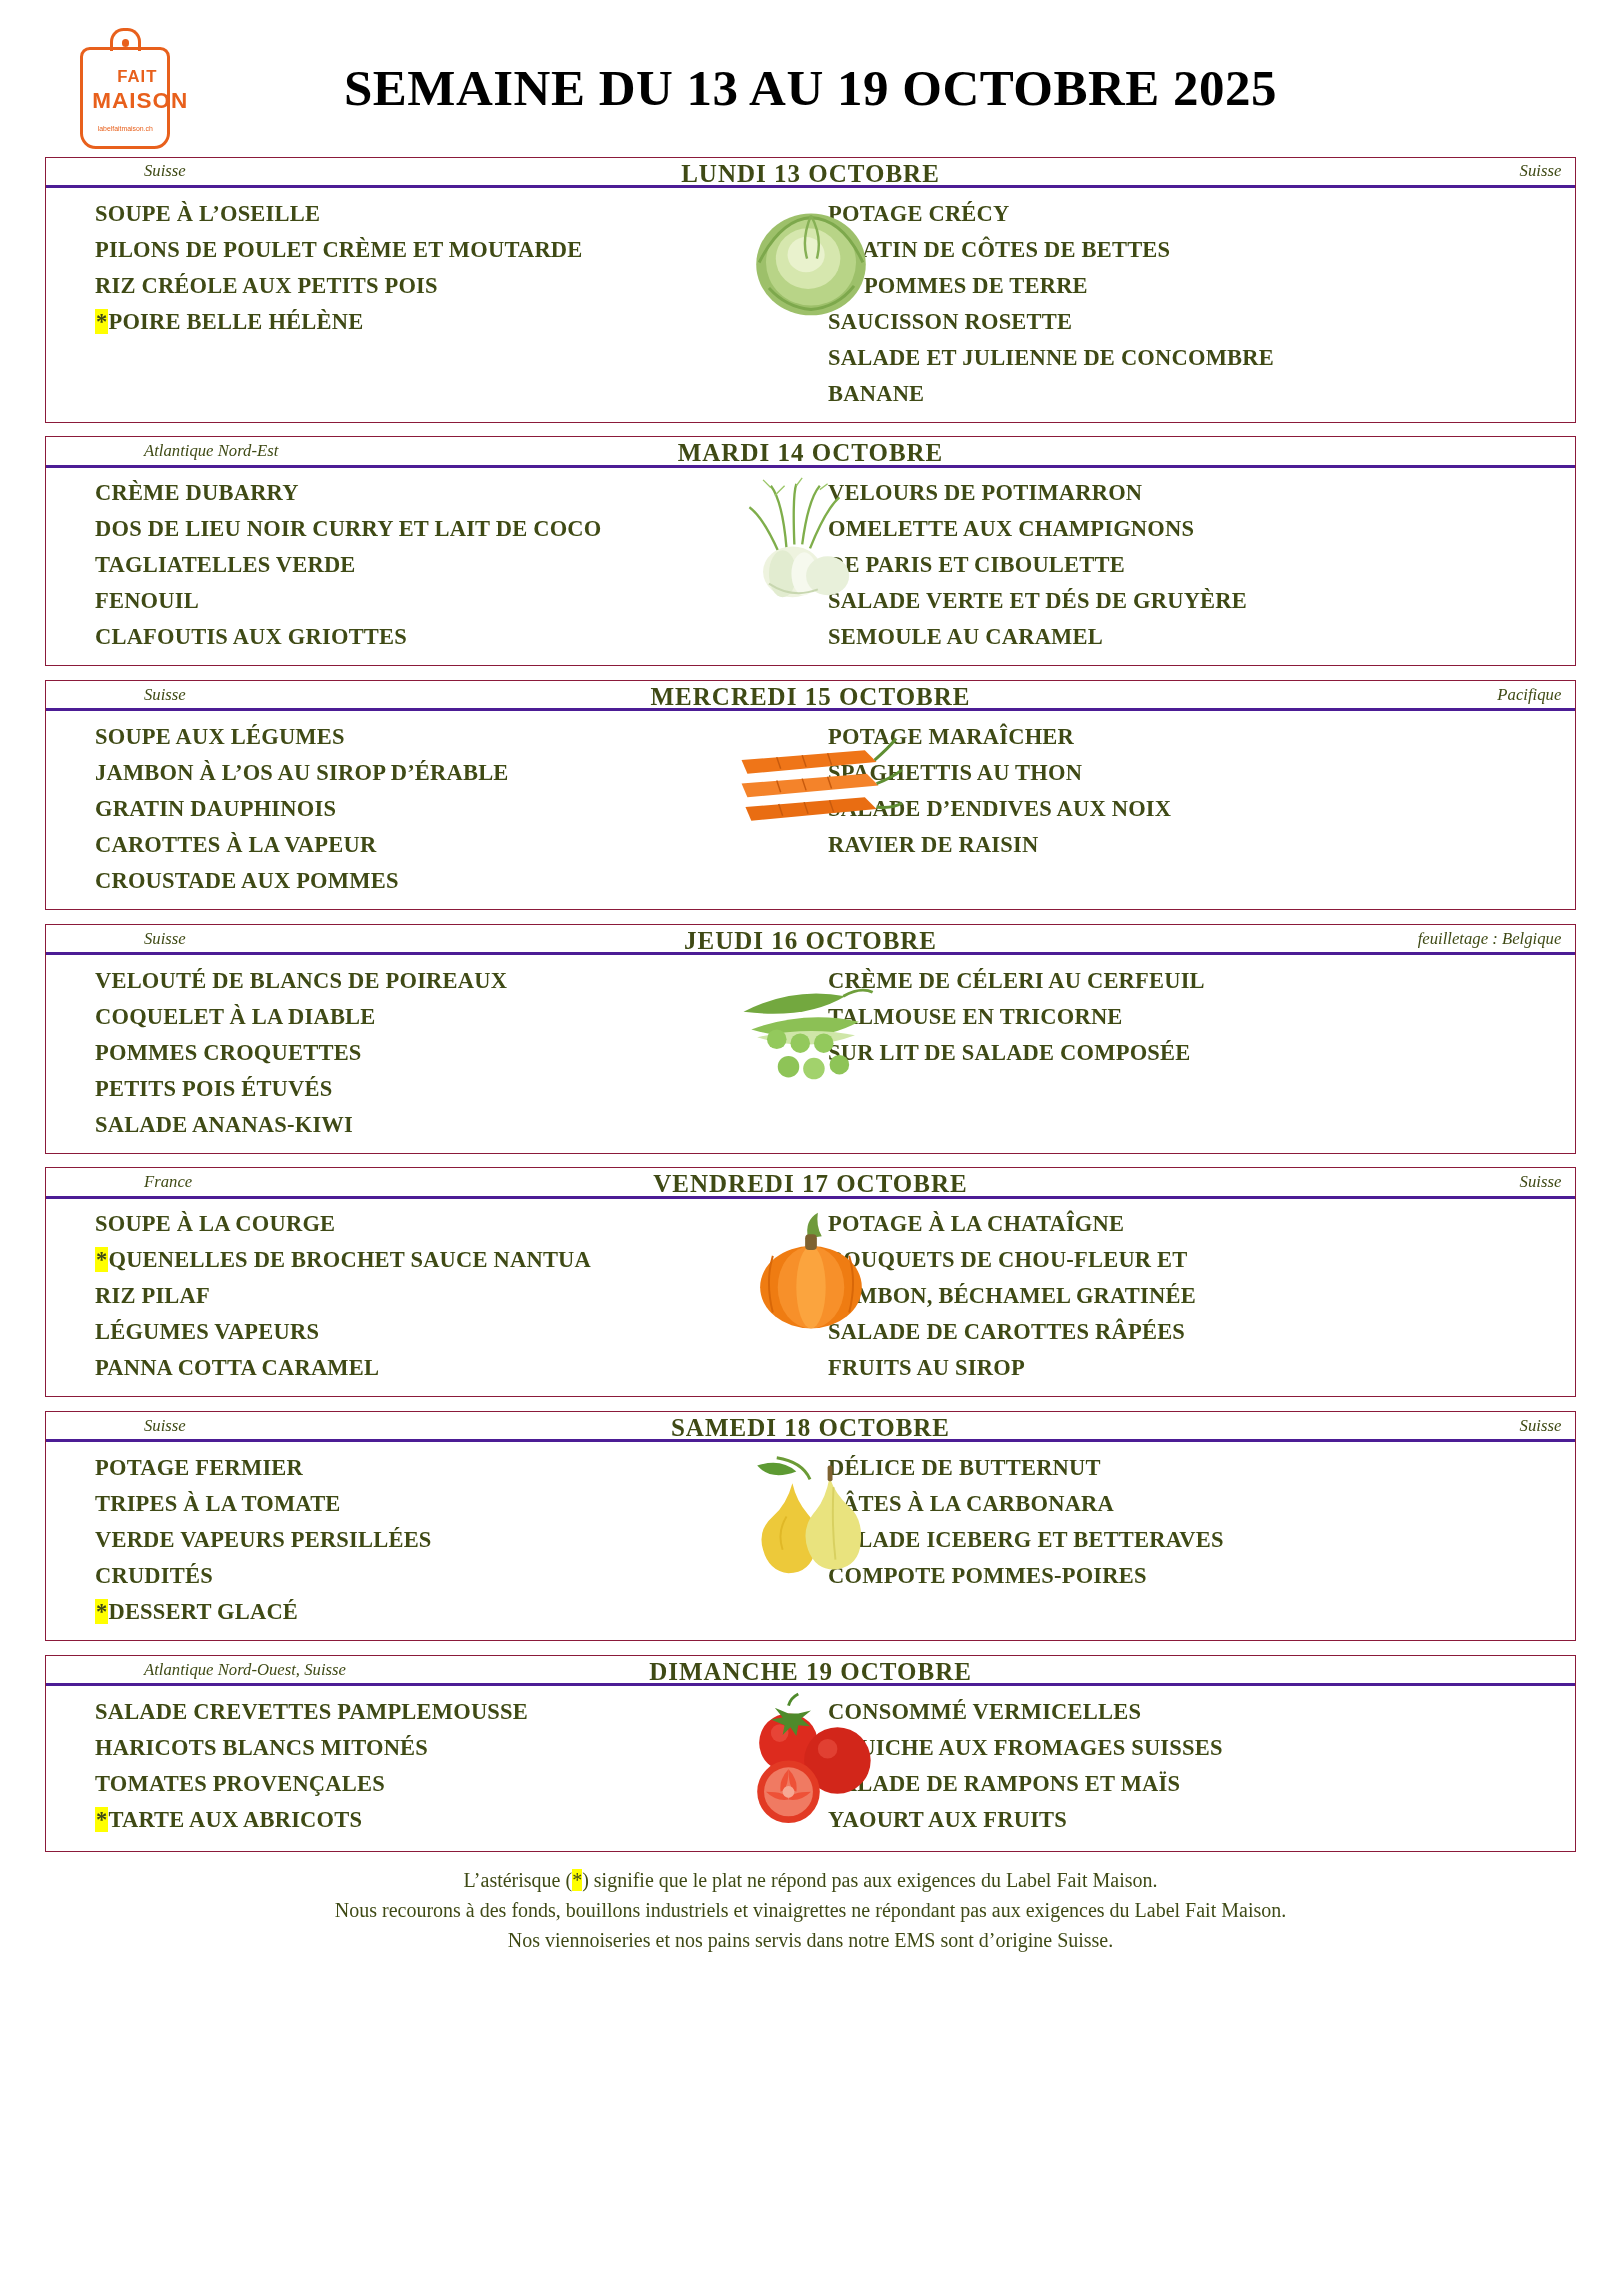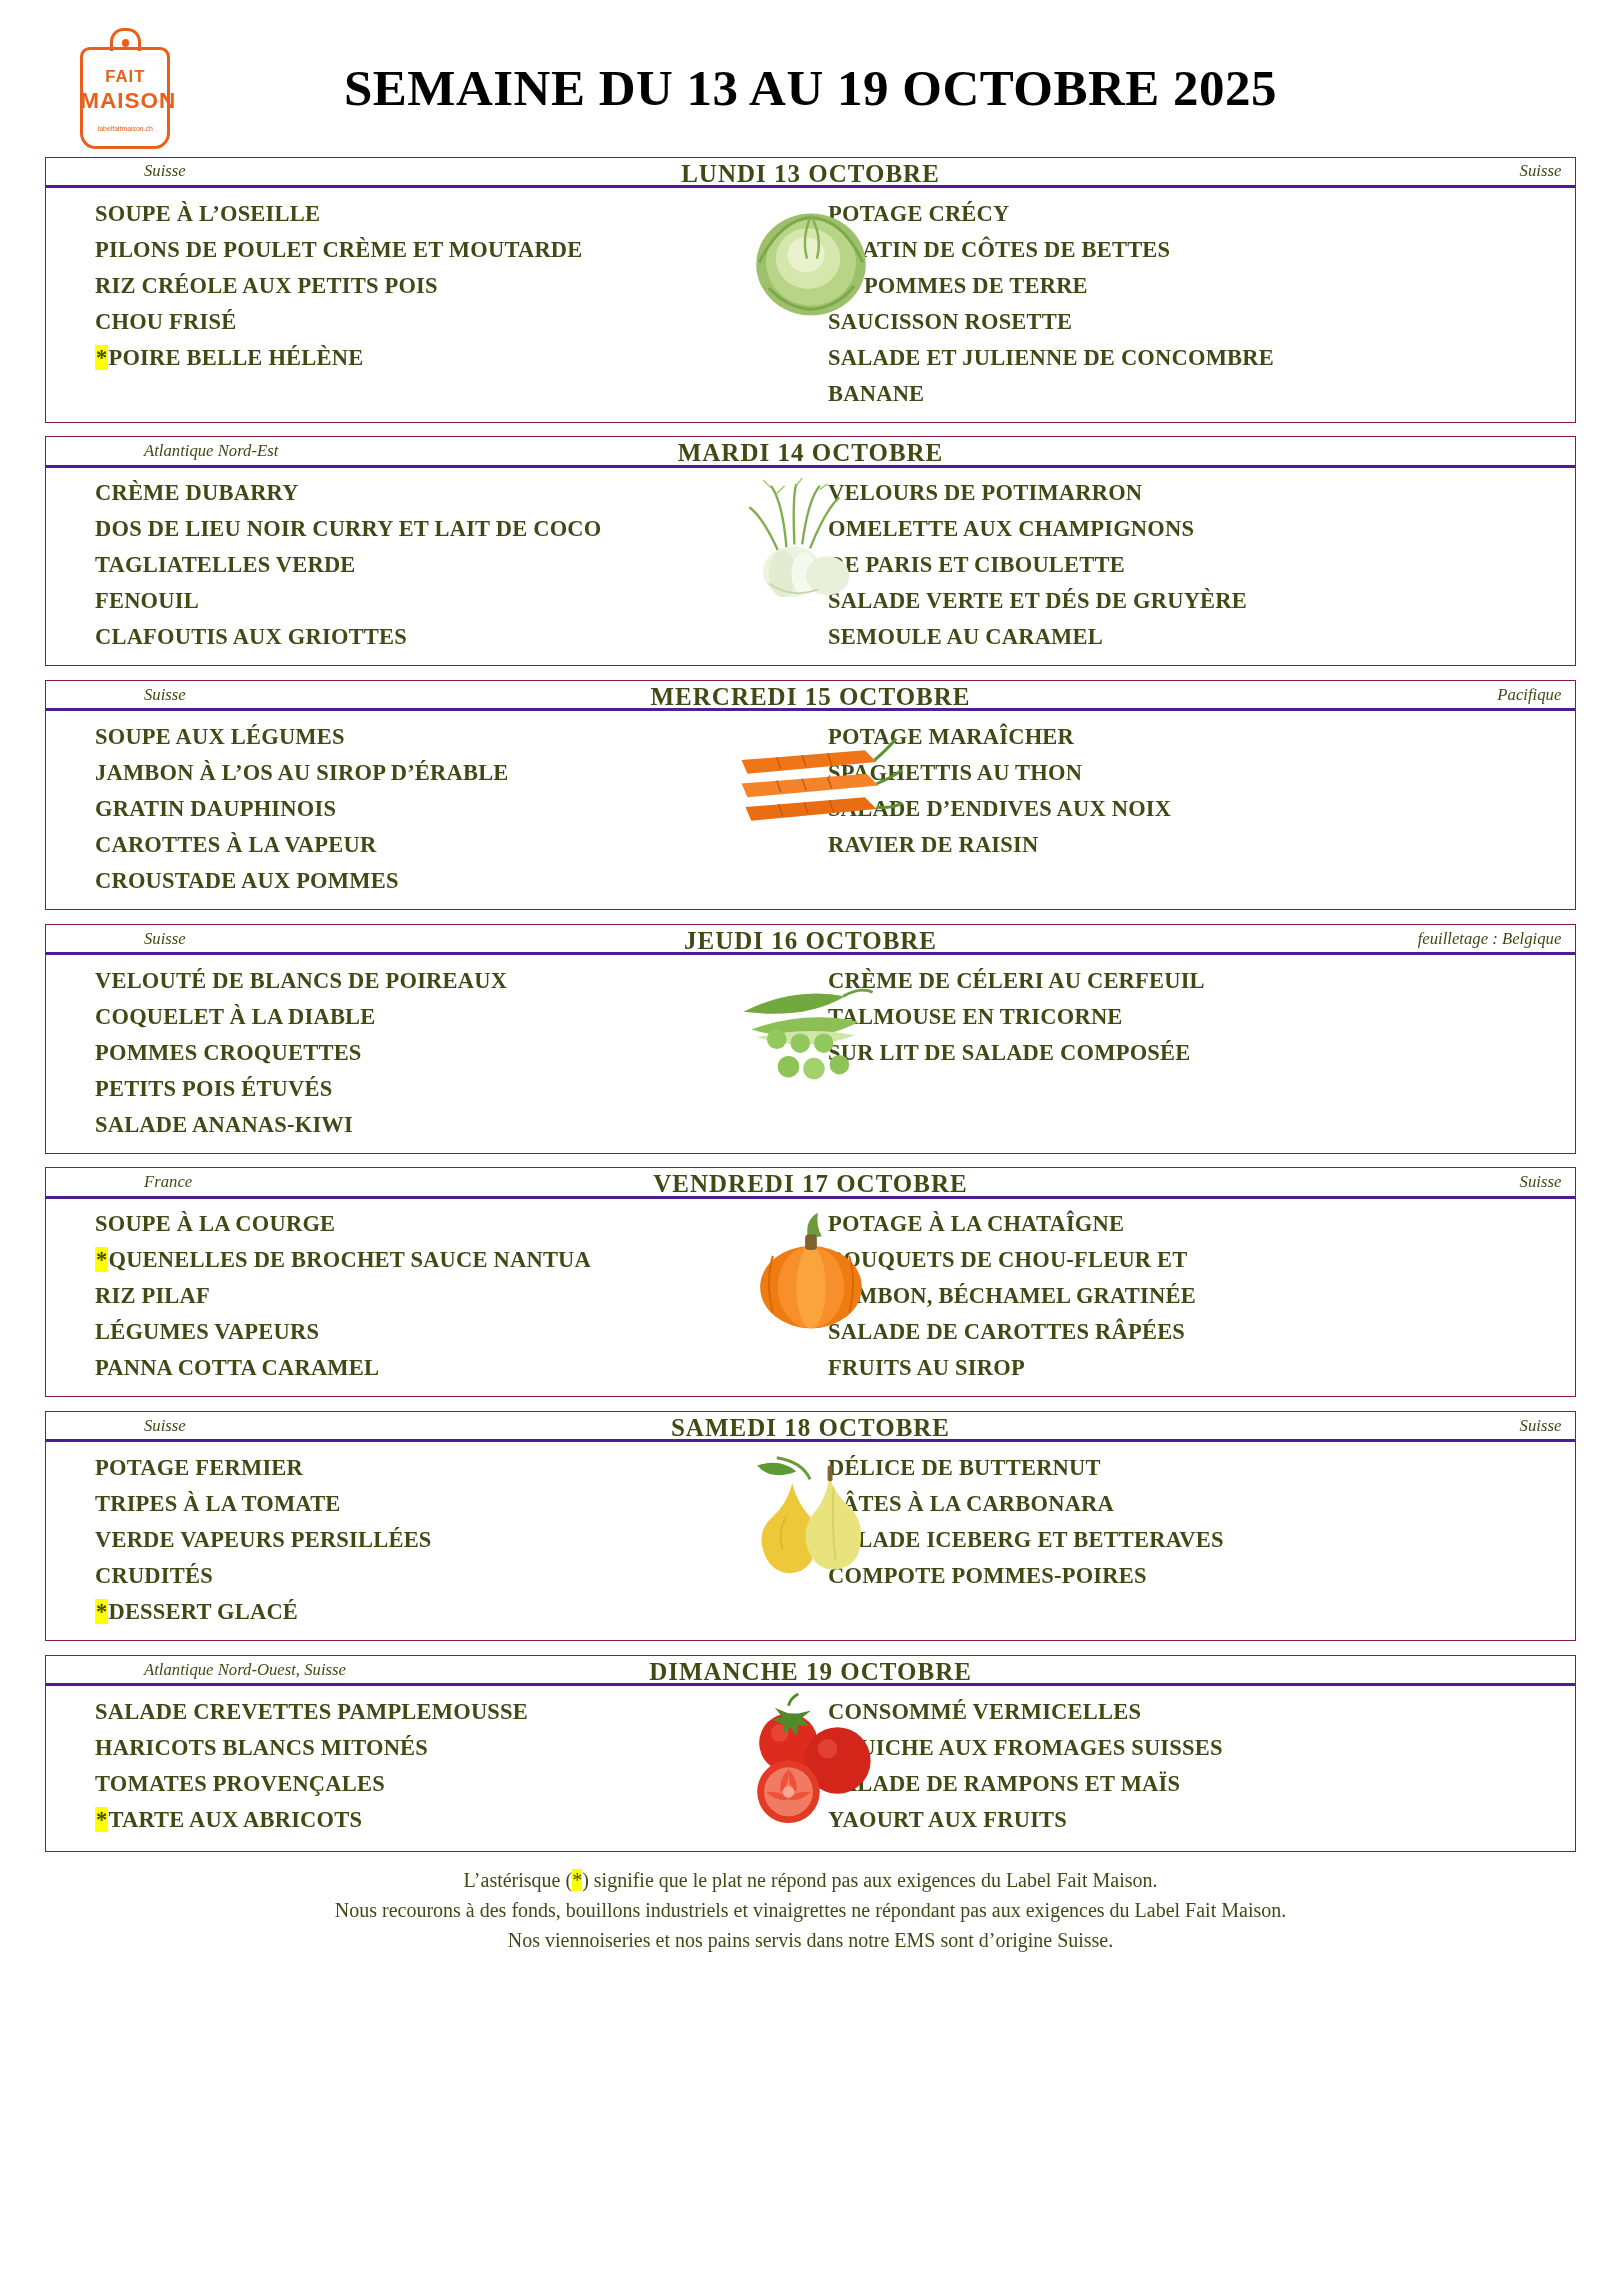--- a/index.html
+++ b/index.html
@@ -67,20 +67,21 @@
   }
   .logo-txt1, .logo-txt2 {
     position: absolute;
     width: 90px;
     left: 13.7px;
     text-align: center;
     color: #e8601c;
     font-family: "Liberation Sans", sans-serif;
     font-weight: bold;
     letter-spacing: 1px;
+    padding-left: 12px;
   }
   .logo-txt1 { top: 25.5px; font-size: 16.7px; }
   .logo-txt2 { top: 47px; font-size: 22.5px; }
   .logo-url {
     position: absolute;
     left: 13.7px;
     top: 84px;
     width: 90px;
     text-align: center;
     color: #e8601c;
@@ -198,21 +199,20 @@
         <div class="day-head">
           <div class="origin-left">Suisse</div>
           <div class="day-title">LUNDI  13  OCTOBRE</div>
           <div class="origin-right">Suisse</div>
         </div>
         <div class="day-body">
           <div class="col col-left">
             <div class="dish"><span>SOUPE À L’OSEILLE</span></div>
             <div class="dish"><span>PILONS DE POULET CRÈME ET MOUTARDE</span></div>
             <div class="dish"><span>RIZ CRÉOLE AUX PETITS POIS</span></div>
-            <div class="dish"><span>CHOU FRISÉ</span></div>
             <div class="dish"><span class="star">*</span><span>POIRE BELLE HÉLÈNE</span></div>
           </div>
           <div class="col col-right">
             <div class="dish"><span>POTAGE CRÉCY</span></div>
             <div class="dish"><span>GRATIN DE CÔTES DE BETTES</span></div>
             <div class="dish"><span>ET POMMES DE TERRE</span></div>
             <div class="dish"><span>SAUCISSON ROSETTE</span></div>
             <div class="dish"><span>SALADE ET JULIENNE DE CONCOMBRE</span></div>
             <div class="dish"><span>BANANE</span></div>
           </div>

